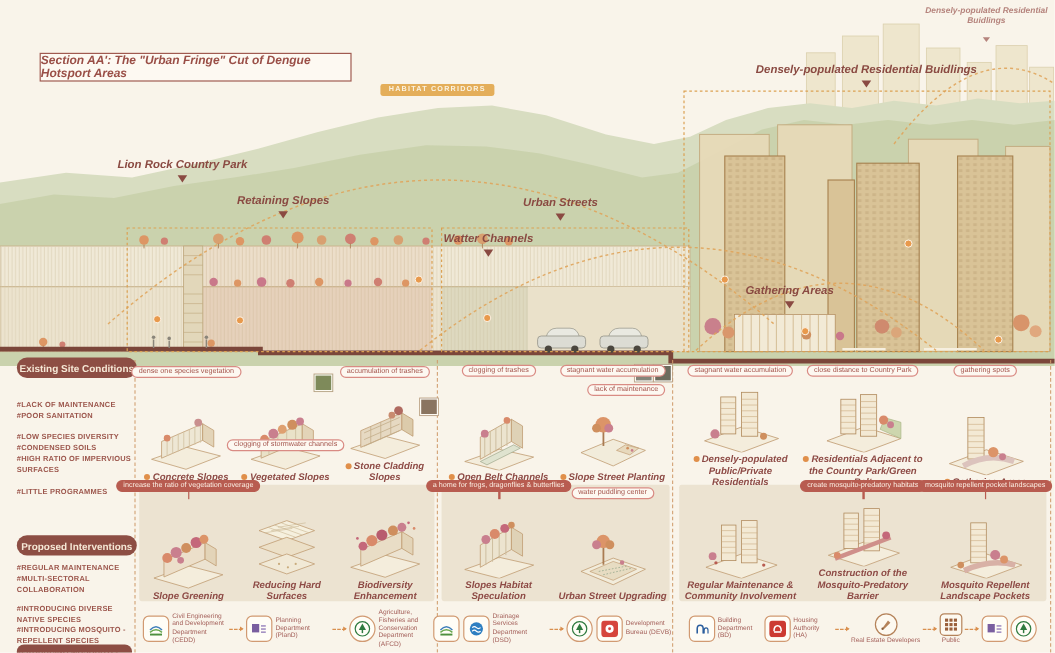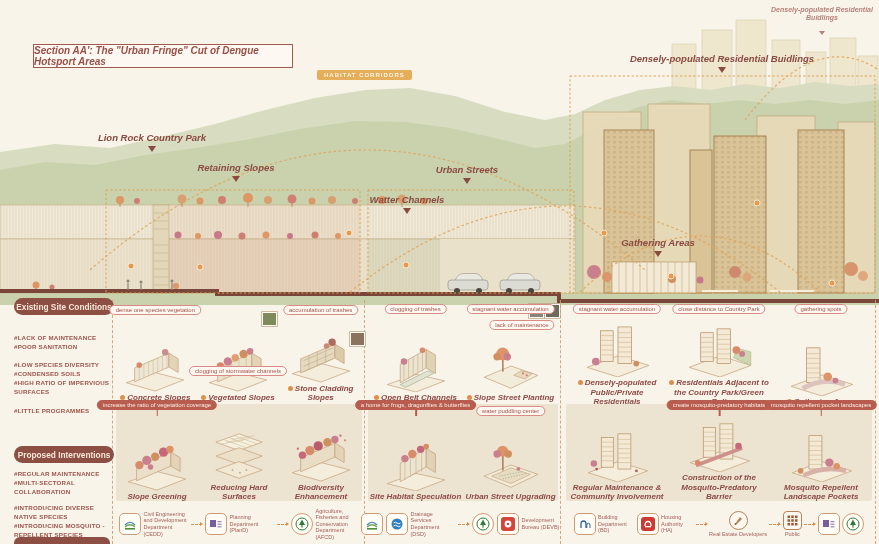--- a/index.html
+++ b/index.html
@@ -428,21 +428,21 @@
       <svg width="70" height="50" viewBox="0 0 74 54">
         <polygon points="6,46 37,54 68,42 37,35" fill="#f4eddc" stroke="#bf9a70" stroke-width="0.7"></polygon>
         <polygon points="20,44 20,24 48,8 48,28" fill="#ece4cf" stroke="#bf9a70" stroke-width="0.7"></polygon>
         <polygon points="48,8 58,14 58,34 48,28" fill="#dfd2b6" stroke="#bf9a70" stroke-width="0.7"></polygon>
         <path d="M25 42 V21 M31 39 V17 M37 36 V14 M43 33 V11" stroke="#c9ba9a" stroke-width="0.8"></path>
         <circle cx="25" cy="19" r="4" fill="#c97f8e"></circle>
           <circle cx="33" cy="14" r="4.5" fill="#d98a6a"></circle>
         <circle cx="42" cy="9" r="4" fill="#c4687a"></circle>
           <circle cx="48" cy="6" r="3" fill="#cf8f5e"></circle>
       </svg>
-      <div class="item-label">Site Habitat Speculation</div>
+      <div class="item-label">Slopes Habitat Speculation</div>
     </div>
     <div class="item">
       <span class="pill" style="top:0px;">water puddling center</span>
       <svg width="70" height="50" viewBox="0 0 74 54">
         <polygon points="8,38 37,50 66,36 37,26" fill="#f2ecdb" stroke="#bf9a70" stroke-width="0.7"></polygon>
         <polygon points="16,38 37,46 58,36 37,29" fill="#e7dcc2" stroke="#bf9a70" stroke-width="0.6"></polygon>
         <path d="M24 38 L50 33 M28 41 L54 35" stroke="#9fae93" stroke-width="0.8" stroke-dasharray="1.5 1.5"></path>
         <rect x="27.4" y="16" width="1.6" height="16" fill="#a97b52"></rect>
         <circle cx="28" cy="11" r="6" fill="#dc9468"></circle>
           <circle cx="22" cy="14" r="4" fill="#c97f8e"></circle>

